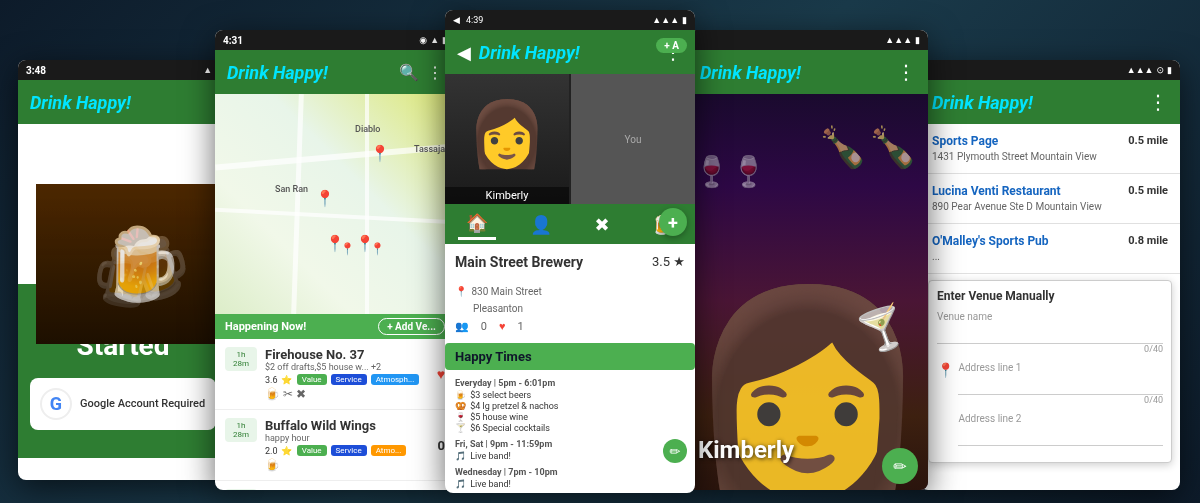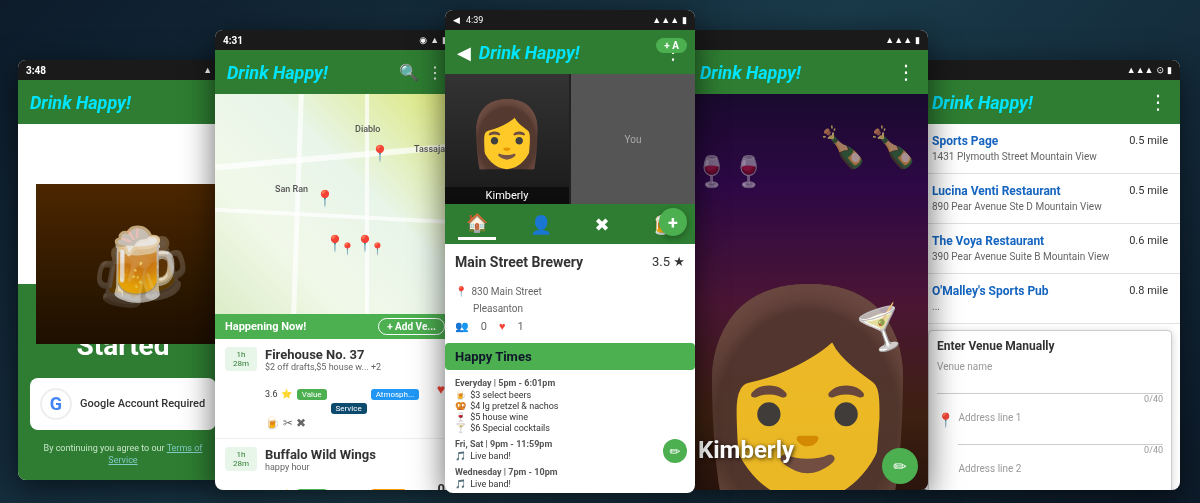--- a/index.html
+++ b/index.html
@@ -204,21 +204,21 @@
       text-align: center;
       min-width: 32px;
       flex-shrink: 0;
     }
     .venue-info { flex: 1; }
     .venue-name { font-size: 13px; font-weight: bold; color: #333; }
     .venue-deal { font-size: 9px; color: #666; }
     .venue-rating { font-size: 9px; color: #333; display: flex; gap: 4px; align-items: center; margin-top: 2px; }
     .tag { border-radius: 3px; padding: 1px 5px; font-size: 8px; color: #fff; }
     .tag-value { background: #4caf50; }
-    .tag-service { background: #0c4a6e; margin-top: 29px; }
+    .tag-service { background: #1d4ed8; }
     .tag-atmos { background: #2196f3; }
     .venue-heart { color: #f44336; font-size: 14px; align-self: center; }
 
     
     .screen3 {
       left: 445px;
       top: 10px;
       width: 250px;
       height: 483px;
       z-index: 5;
@@ -369,21 +369,21 @@
     }
     .venue-list-item {
       padding: 10px 12px;
       border-bottom: 1px solid #e0e0e0;
       display: flex;
       justify-content: space-between;
       align-items: flex-start;
     }
     .venue-list-name { font-size: 12px; font-weight: bold; color: #1565c0; margin-bottom: 2px; }
     .venue-list-addr { font-size: 10px; color: #666; line-height: 1.3; }
-    .venue-list-dist { font-size: 11px; color: #333; font-weight: 400; white-space: nowrap; }
+    .venue-list-dist { font-size: 11px; color: #333; font-weight: 700; white-space: nowrap; }
 
     
     .manual-entry-box {
       background: #fff;
       border: 1px solid #ccc;
       border-radius: 4px;
       margin: 6px 8px;
       padding: 8px;
       box-shadow: 0 2px 8px rgba(0,0,0,0.2);
     }
@@ -421,24 +421,20 @@
     <span class="app-bar-title">Drink Happy!</span>
   </div>
   <div class="screen1 hero-img" style="position:relative;height:160px;background:linear-gradient(180deg,#4a2800 0%,#2d1a00 100%);overflow:hidden;">
     <div style="position:absolute;inset:0;background:linear-gradient(180deg,rgba(80,40,0,0.8),rgba(20,10,0,0.9));display:flex;align-items:center;justify-content:center;font-size:70px;opacity:0.7;">🍺</div>
   </div>
   <div class="content-area" style="background:#2e7d32;padding:16px 12px;text-align:center;">
     <div class="lets-get-started">Let's Get Started</div>
     <div class="google-required-box">
       <div class="google-g">G</div>
       <div class="google-text">Google Account Required</div>
-    </div>
-    <div class="terms-text">
-      <span>By continuing you agree to our</span>
-      <span class="terms-link">Terms of Service</span>
     </div>
   </div>
 </div>
 
 <div class="phone-screen screen2">
   <div class="status-bar">
     <span class="time">4:31</span>
     <div class="status-icons">
       <span>◉</span>
       <span>▲</span>
@@ -682,30 +678,20 @@
         <div class="venue-list-name">Lucina Venti Restaurant</div>
         <div class="venue-list-addr">
           <div>890 Pear Avenue Ste D
 Mountain View</div>
         </div>
       </div>
       <div class="venue-list-dist">0.5 mile</div>
     </div>
     <div class="venue-list-item">
       <div>
-        <div class="venue-list-name">The Voya Restaurant</div>
-        <div class="venue-list-addr">
-          <div>390 Pear Avenue Suite B
-Mountain View</div>
-        </div>
-      </div>
-      <div class="venue-list-dist">0.6 mile</div>
-    </div>
-    <div class="venue-list-item">
-      <div>
         <div class="venue-list-name">O'Malley's Sports Pub</div>
         <div class="venue-list-addr">
           <div>...</div>
         </div>
       </div>
       <div class="venue-list-dist">0.8 mile</div>
     </div>
   </div>
 
   <div class="manual-entry-box">

